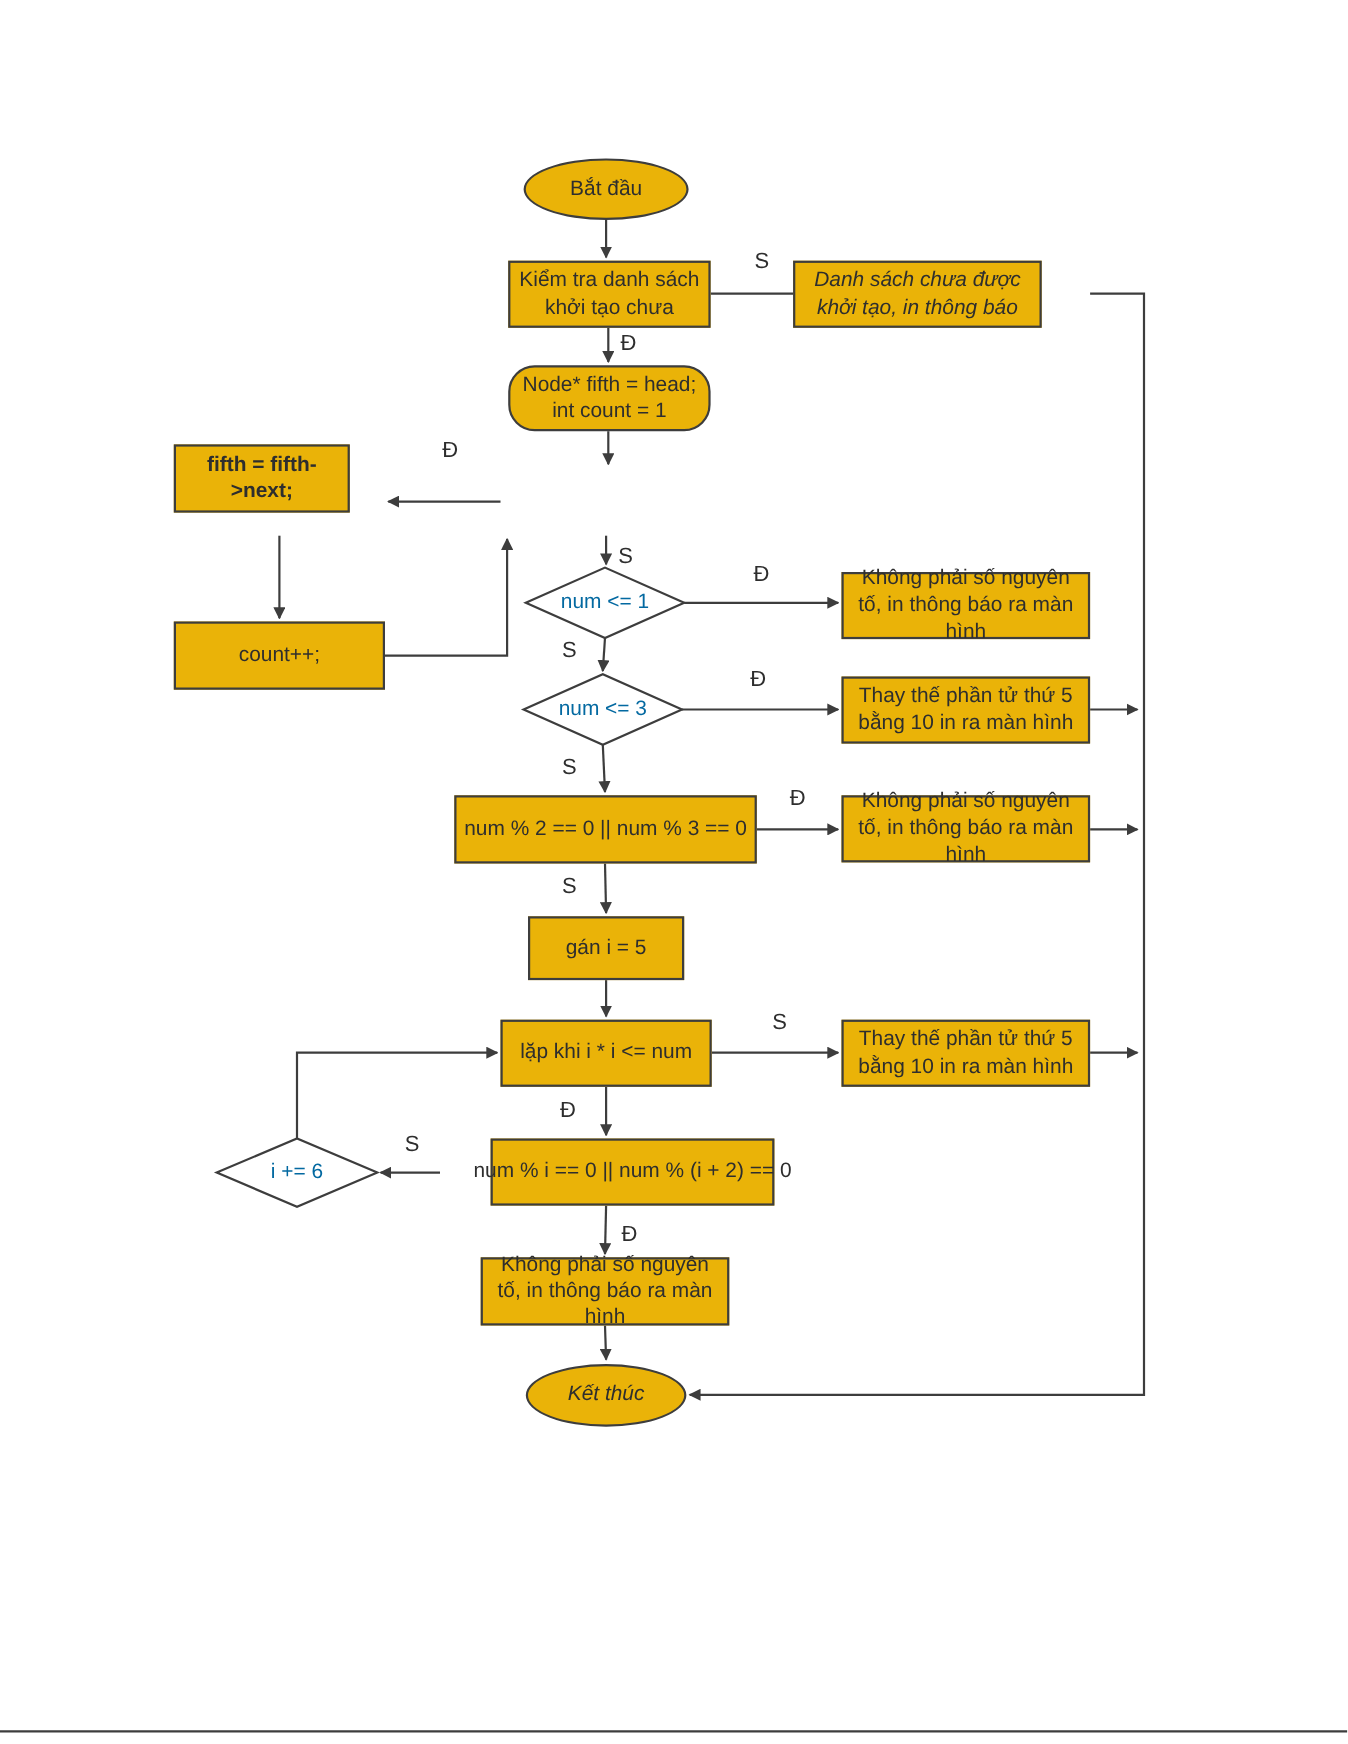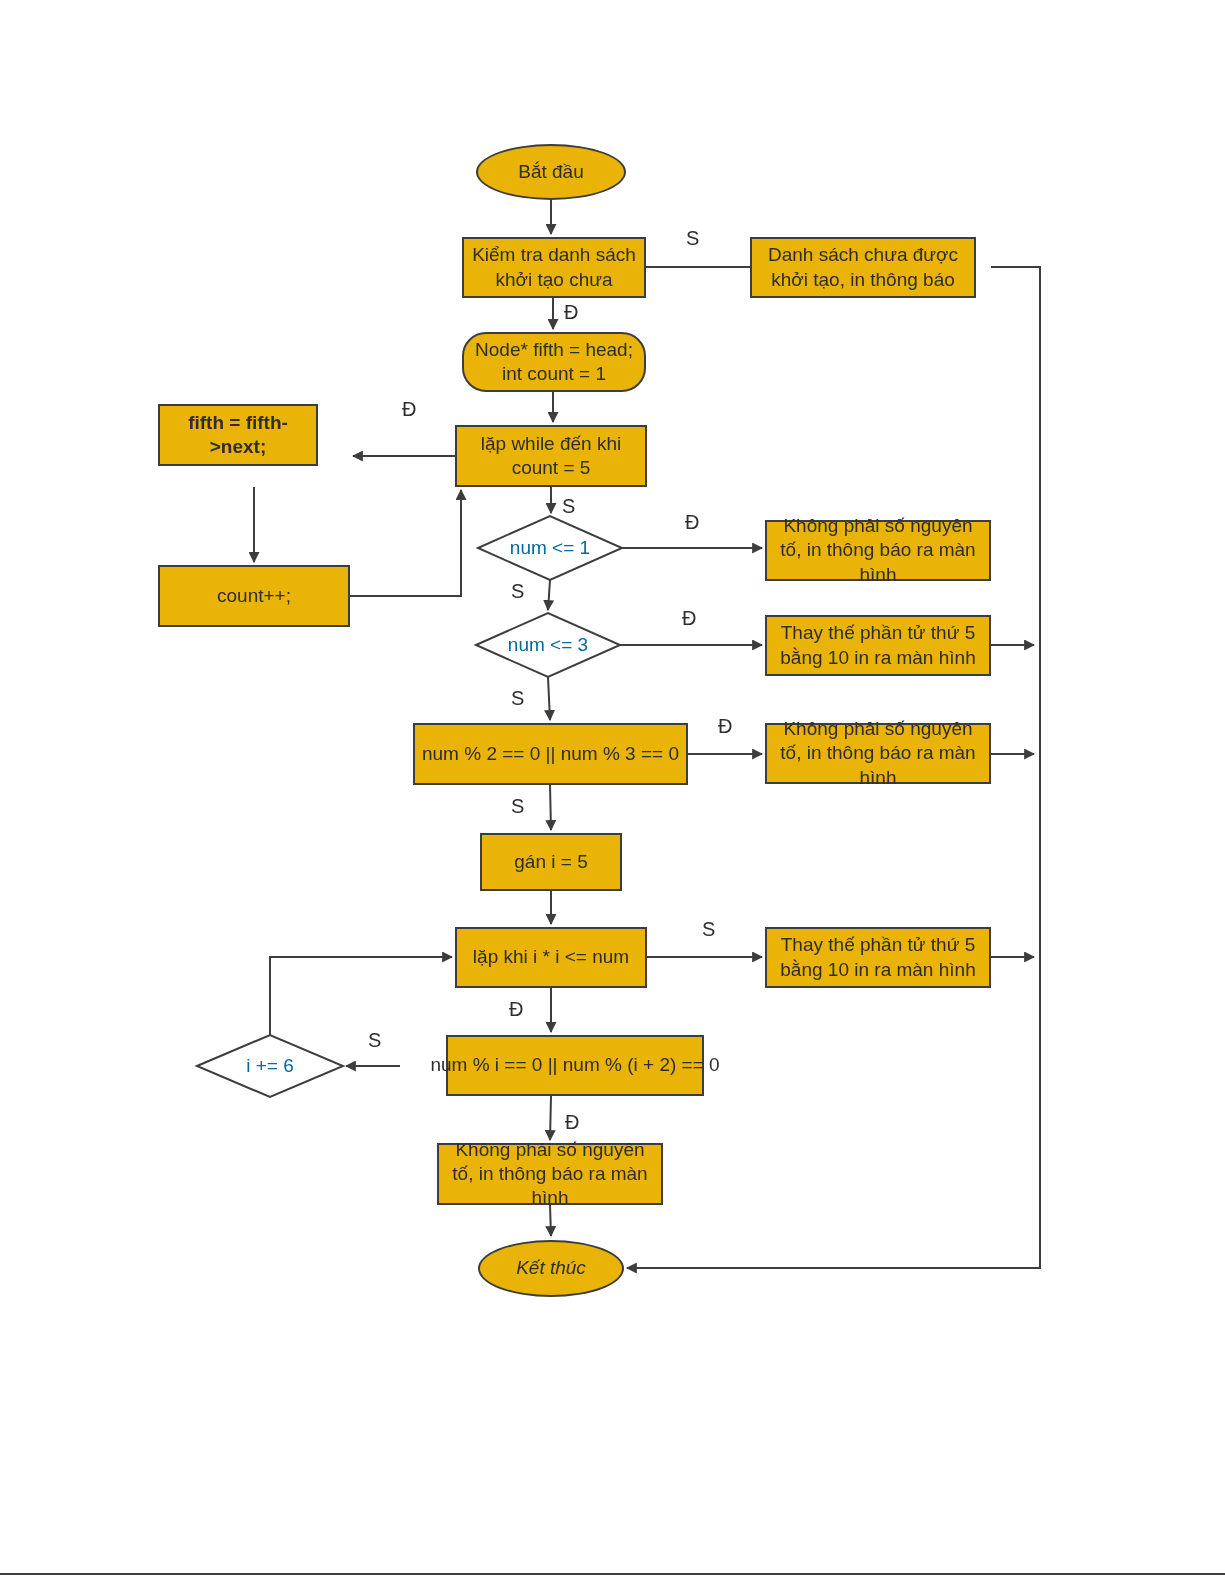--- a/index.html
+++ b/index.html
@@ -74,34 +74,31 @@
   </svg>
 
   <div class="node ellipse" style="left:476px;top:144px;width:150px;height:56px;">
     <span>Bắt đầu</span>
   </div>
 
   <div class="node" style="left:462px;top:237px;width:184px;height:61px;">
     <span>Kiểm tra danh sách khởi tạo chưa</span>
   </div>
 
-  <div class="node" style="left:750px;top:237px;width:226px;height:61px;">
+  <div class="node" style="left:721px;top:237px;width:226px;height:61px;font-style:italic;">
     <span>Danh sách chưa được khởi tạo, in thông báo</span>
   </div>
 
   <div class="node" style="left:462px;top:332px;width:184px;height:60px;border-radius:24px;">
     <div>
       <div>Node* fifth = head;</div>
       <div>int count = 1</div>
     </div>
   </div>
 
-  <div class="node" style="left:455px;top:425px;width:192px;height:62px;">
-    <span>lặp while đến khi count = 5</span>
-  </div>
 
   <div class="node" style="left:158px;top:404px;width:160px;height:62px;font-weight:bold;">
     <span>fifth = fifth-&gt;next;</span>
   </div>
 
   <div class="node" style="left:158px;top:565px;width:192px;height:62px;">
     <span>count++;</span>
   </div>
 
   <div class="dtext" style="left:478px;top:516px;width:144px;height:64px;">

